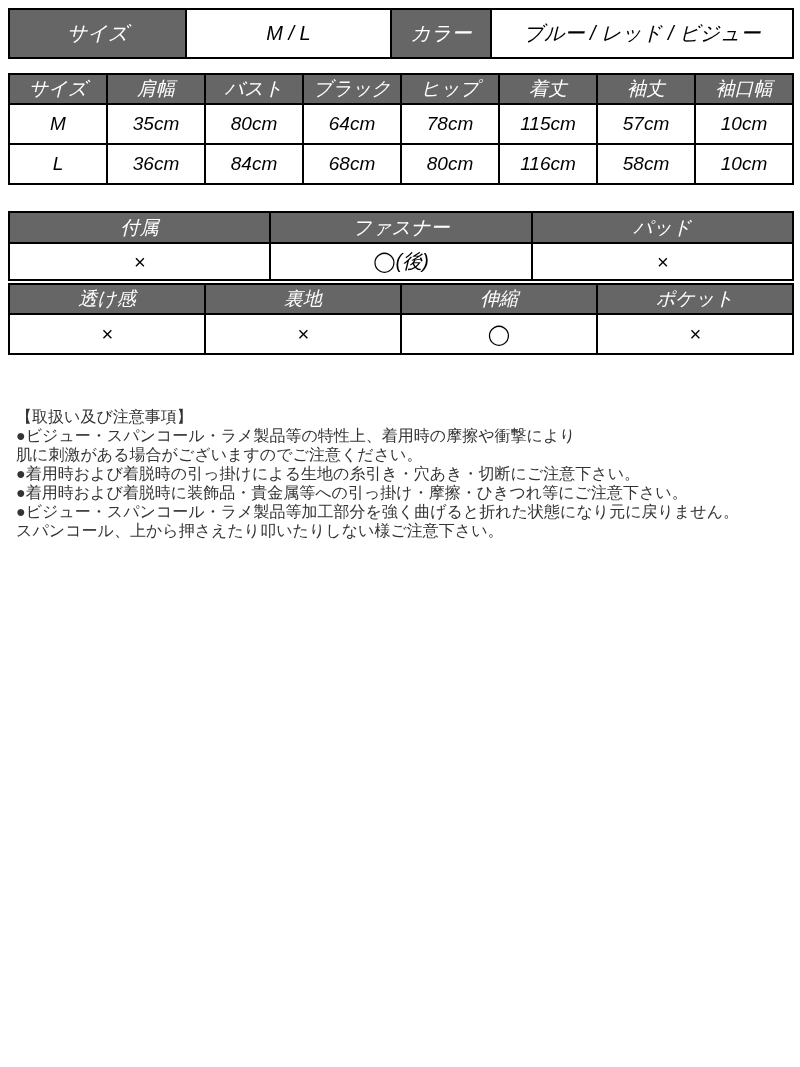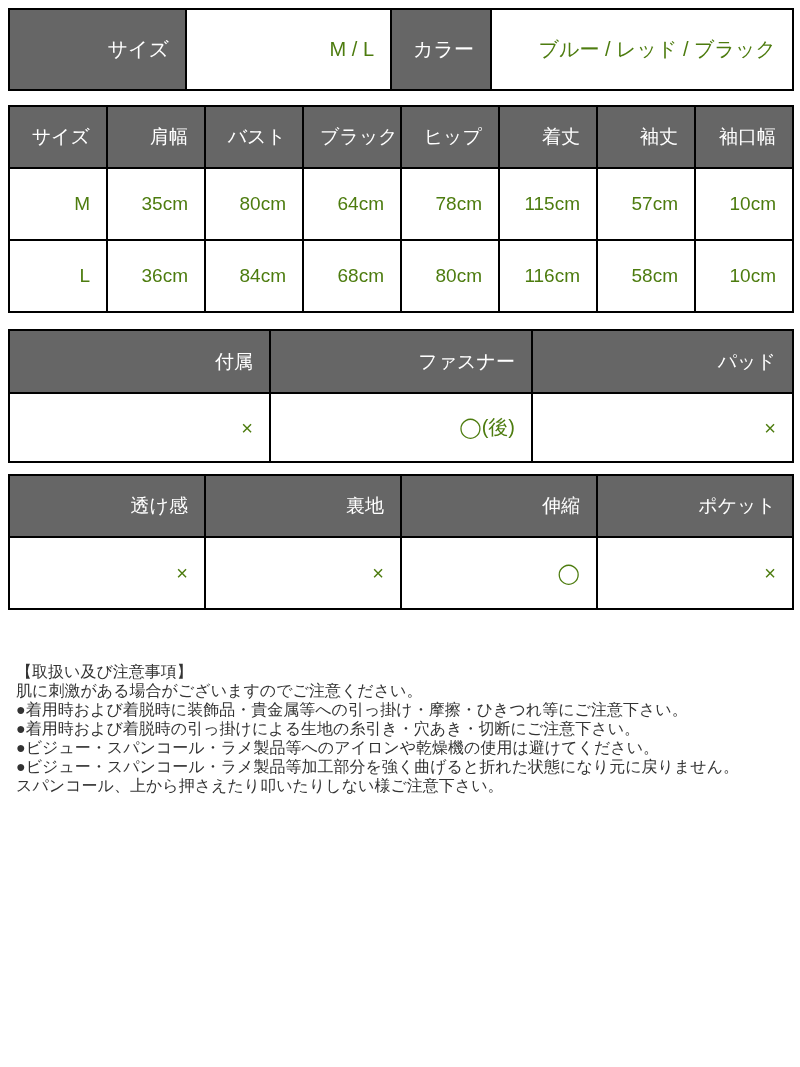--- a/index.html
+++ b/index.html
@@ -6,42 +6,42 @@
   body{
     width:800px;height:1067px;background:#ffffff;overflow:hidden;
     font-family:"Liberation Sans","DejaVu Sans",sans-serif;
     color:#1a1a1a;
     -webkit-font-smoothing:antialiased;
   }
   .wrap{padding:8px 8px 0 8px;}
   table{border-collapse:collapse;table-layout:fixed;width:784px;}
   th,td{
     border:2px solid #000000;
-    text-align:right;vertical-align:middle;padding:16px;
-    font-weight:normal;overflow:hidden;white-space:nowrap;
+    text-align:center;vertical-align:middle;padding:0;
+    font-weight:normal;overflow:hidden;white-space:nowrap;font-style:italic;
   }
   th{background:#666666;color:#ffffff;}
-  td{background:#ffffff;color:#4d7c0f;}
+  td{background:#ffffff;color:#000000;}
 
   
   .t1{margin-top:0;}
   .t1 th,.t1 td{height:47px;font-size:20px;}
 
   
   .t2{margin-top:14px;}
   .t2 th{height:28px;font-size:19px;}
   .t2 td{height:38px;font-size:19px;}
 
   
-  .t3{margin-top:16px;}
+  .t3{margin-top:26px;}
   .t3 th{height:29px;font-size:19px;}
   .t3 td{height:35px;font-size:20px;}
 
   
-  .t4{margin-top:11px;}
+  .t4{margin-top:2px;}
   .t4 th{height:28px;font-size:19px;}
   .t4 td{height:38px;font-size:20px;}
 
   .sym{font-size:26px;line-height:1;}
 
   
   .notes{
     margin-top:52px;padding-left:8px;padding-right:4px;
     font-size:16px;line-height:19px;color:#333333;
     letter-spacing:0;
@@ -58,21 +58,21 @@
       <col style="width:177px">
         <col style="width:205px">
         <col style="width:100px">
         <col style="width:302px">
     </colgroup>
     <tbody>
         <tr>
       <th>サイズ</th>
       <td>M / L</td>
       <th>カラー</th>
-      <td>ブルー / レッド / ブラック</td>
+      <td>ブルー / レッド / ビジュー</td>
     </tr>
   </tbody>
     </table>
 
   <table class="t2">
     <colgroup>
       <col style="width:98px">
         <col style="width:98px">
         <col style="width:98px">
         <col style="width:98px">
@@ -153,21 +153,21 @@
       <td class="sym">×</td>
       <td class="sym">×</td>
       <td class="sym">◯</td>
       <td class="sym">×</td>
     </tr>
   </tbody>
     </table>
 
   <div class="notes">
     <div>【取扱い及び注意事項】</div>
+    <div>●ビジュー・スパンコール・ラメ製品等の特性上、着用時の摩擦や衝撃により</div>
     <div>肌に刺激がある場合がございますのでご注意ください。</div>
+    <div>●着用時および着脱時の引っ掛けによる生地の糸引き・穴あき・切断にご注意下さい。</div>
     <div>●着用時および着脱時に装飾品・貴金属等への引っ掛け・摩擦・ひきつれ等にご注意下さい。</div>
-    <div>●着用時および着脱時の引っ掛けによる生地の糸引き・穴あき・切断にご注意下さい。</div>
-    <div>●ビジュー・スパンコール・ラメ製品等へのアイロンや乾燥機の使用は避けてください。</div>
     <div>●ビジュー・スパンコール・ラメ製品等加工部分を強く曲げると折れた状態になり元に戻りません。</div>
     <div>スパンコール、上から押さえたり叩いたりしない様ご注意下さい。</div>
   </div>
 
 </div>
 
 </body></html>

